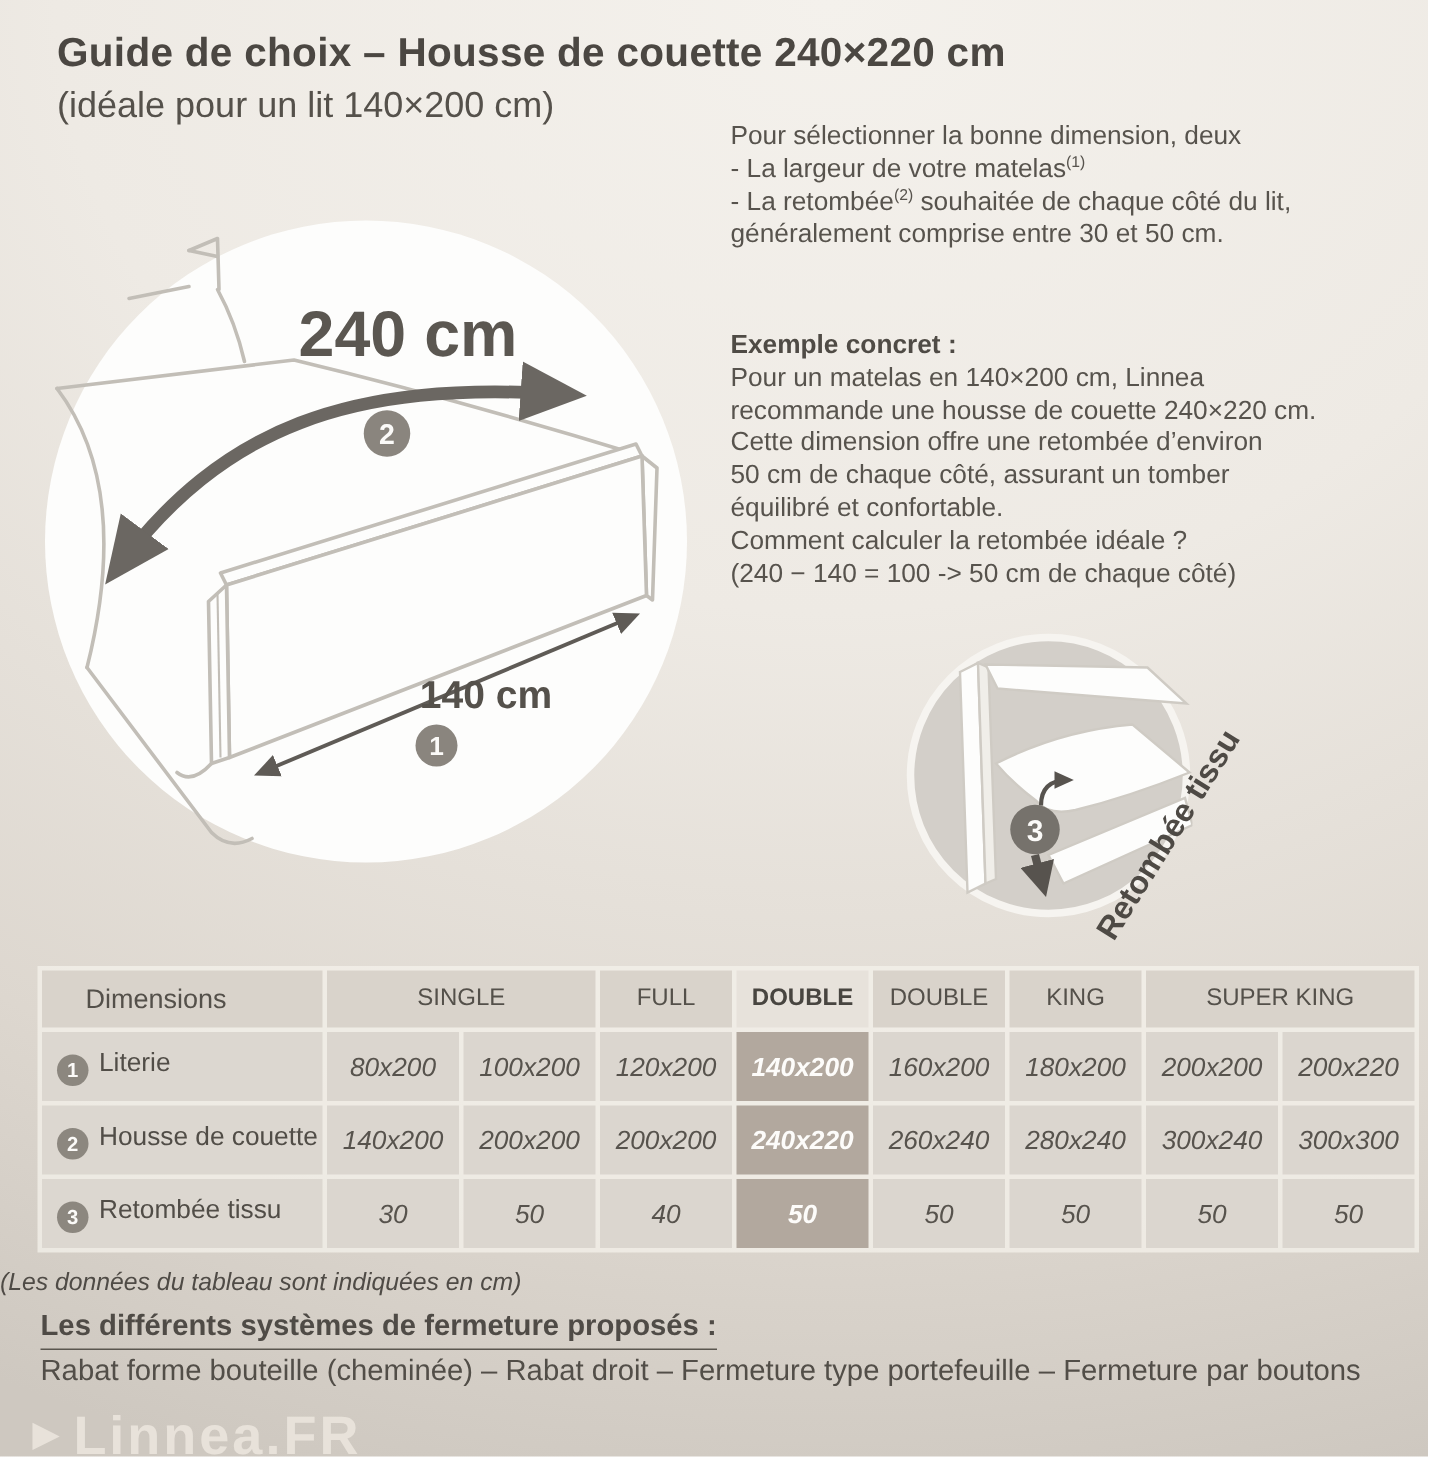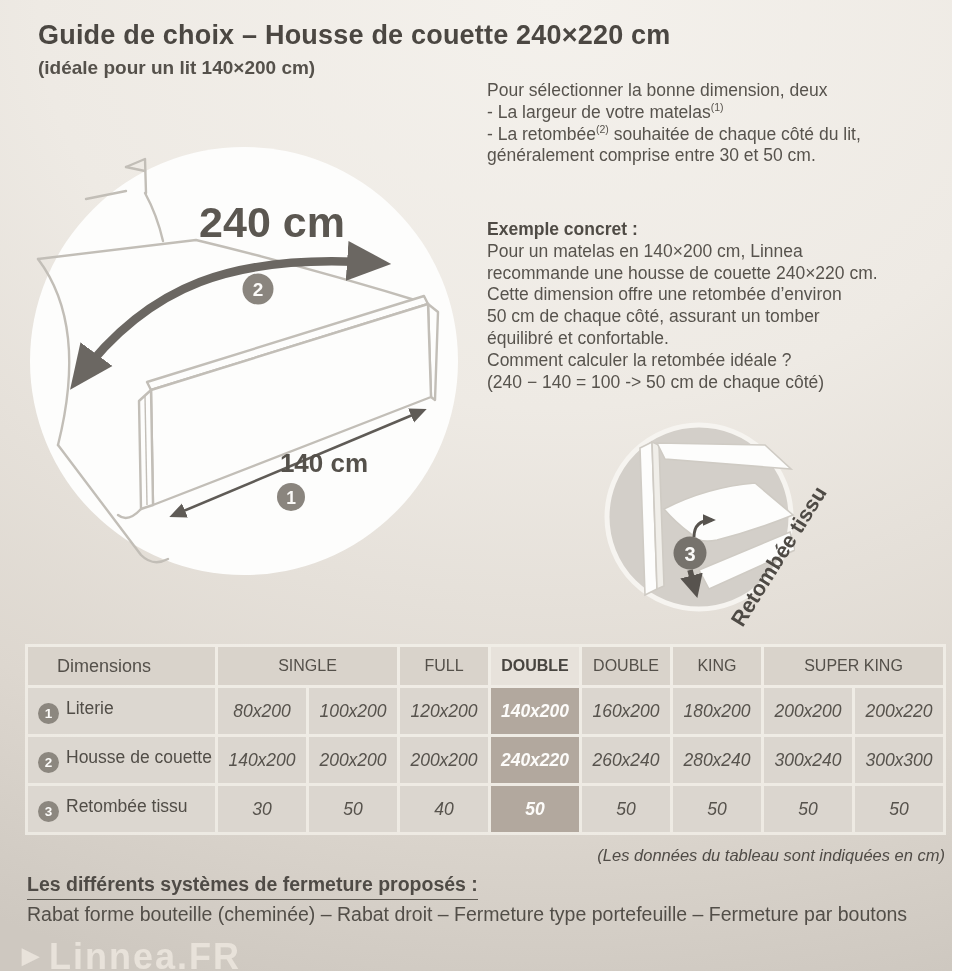--- a/index.html
+++ b/index.html
@@ -3,21 +3,21 @@
 <meta charset="utf-8">
 <style>
   html,body{margin:0;padding:0;}
   #page{
     position:relative;width:952px;height:971px;overflow:hidden;
     font-family:"Liberation Sans",sans-serif;color:#54504a;
     background:radial-gradient(135% 105% at 58% 0%, #f4f1ec 0%, #eeeae4 40%, #ddd7cf 78%, #cec8c0 100%);
   }
   .abs{position:absolute;}
   .page-title{left:38px;top:20px;font-size:27px;font-weight:bold;color:#4b4742;letter-spacing:.2px;}
-  .page-subtitle{left:38px;top:57px;font-size:19px;font-weight:bold;color:#55514b;}
+  .page-subtitle{left:38px;top:57px;font-size:24px;font-weight:normal;color:#55514b;}
   .intro{left:487px;top:80px;width:452px;font-size:17.5px;line-height:21.8px;color:#57534d;}
   .intro sup{font-size:10.5px;line-height:0;}
   .example{left:487px;top:219px;width:460px;font-size:17.5px;line-height:21.8px;color:#57534d;}
   .example-heading{font-weight:bold;color:#4f4b45;}
   .example-body{white-space:pre-line;}
   .diagram-main{left:28px;top:145px;}
   .diagram-drop{left:603px;top:421px;}
   .drop-label{
     left:737px;top:612px;font-size:21.5px;font-weight:bold;color:#4e4a45;
     transform:rotate(-58deg);transform-origin:0 50%;white-space:nowrap;
@@ -40,21 +40,21 @@
   }
   table.dims td{
     height:44px;background:#dbd6cf;text-align:center;font-size:17.5px;color:#57534d;font-style:italic;
   }
   table.dims td.hl{background:#b2a89e;color:#fdfcfa;font-weight:bold;}
   .badge{
     display:inline-block;width:21px;height:21px;border-radius:50%;background:#8c877f;
     color:#fbfaf8;font-size:13.5px;font-weight:bold;text-align:center;line-height:21px;
     margin-right:7px;vertical-align:-4px;
   }
-  .table-note{left:0;top:846px;width:945px;text-align:right;font-size:16.5px;font-style:italic;color:#4f4b46;}
+  .table-note{left:0;top:846px;width:945px;text-align:left;font-size:16.5px;font-style:italic;color:#4f4b46;}
   .closures-title{left:27px;top:873px;font-size:19.5px;font-weight:bold;color:#4f4b46;
     border-bottom:1.5px solid #5a564f;padding-bottom:3px;}
   .closures-list{left:27px;top:903px;width:930px;font-size:19.5px;color:#524e48;}
   .watermark{left:22px;top:936px;font-size:36px;font-weight:bold;color:rgba(236,230,222,.85);letter-spacing:2px;}
   .watermark .tri{font-size:22px;vertical-align:6px;margin-right:8px;}
   svg text{font-family:"Liberation Sans",sans-serif;}
 </style>
 </head>
 <body>
 

